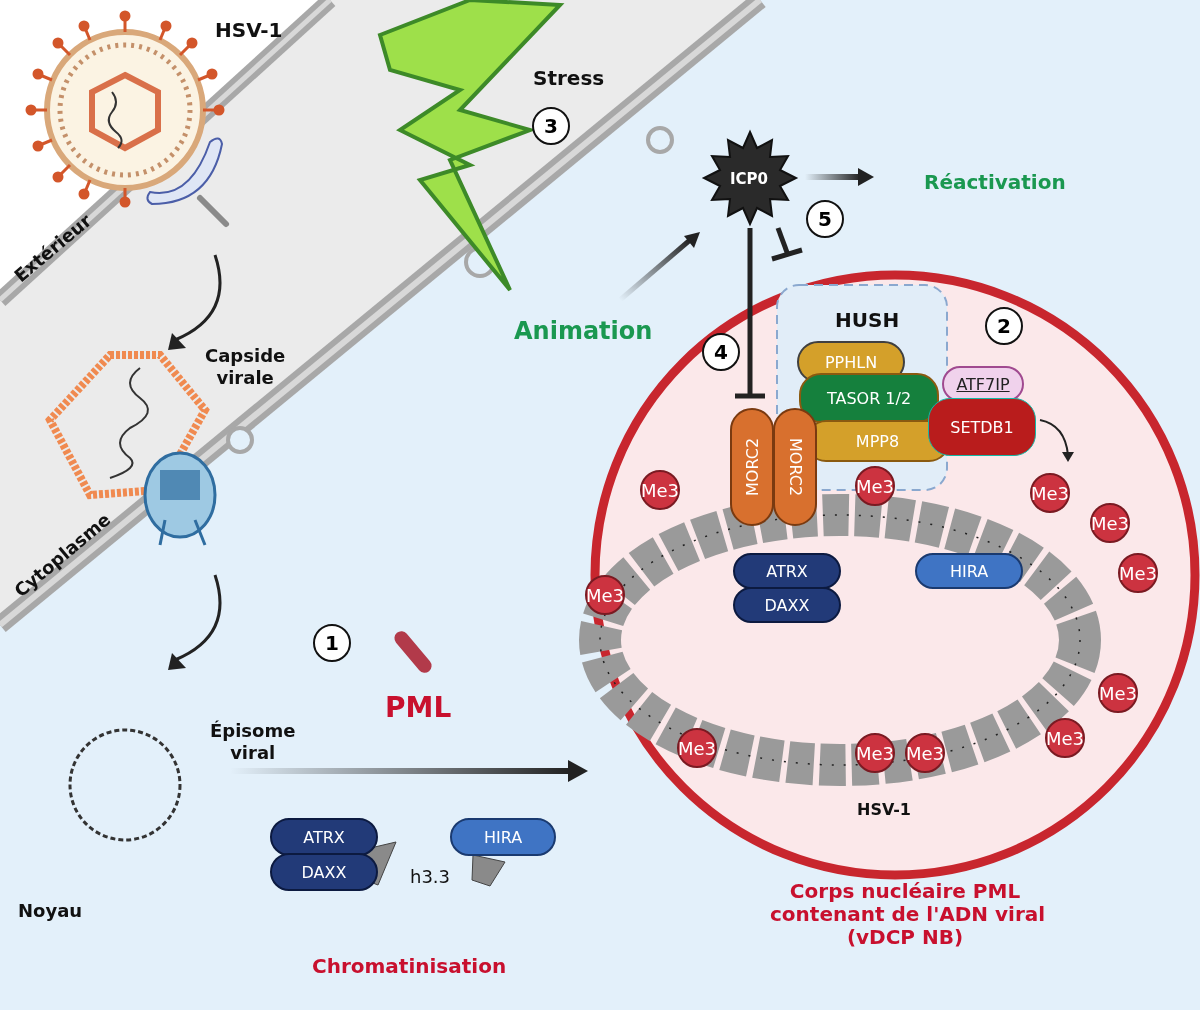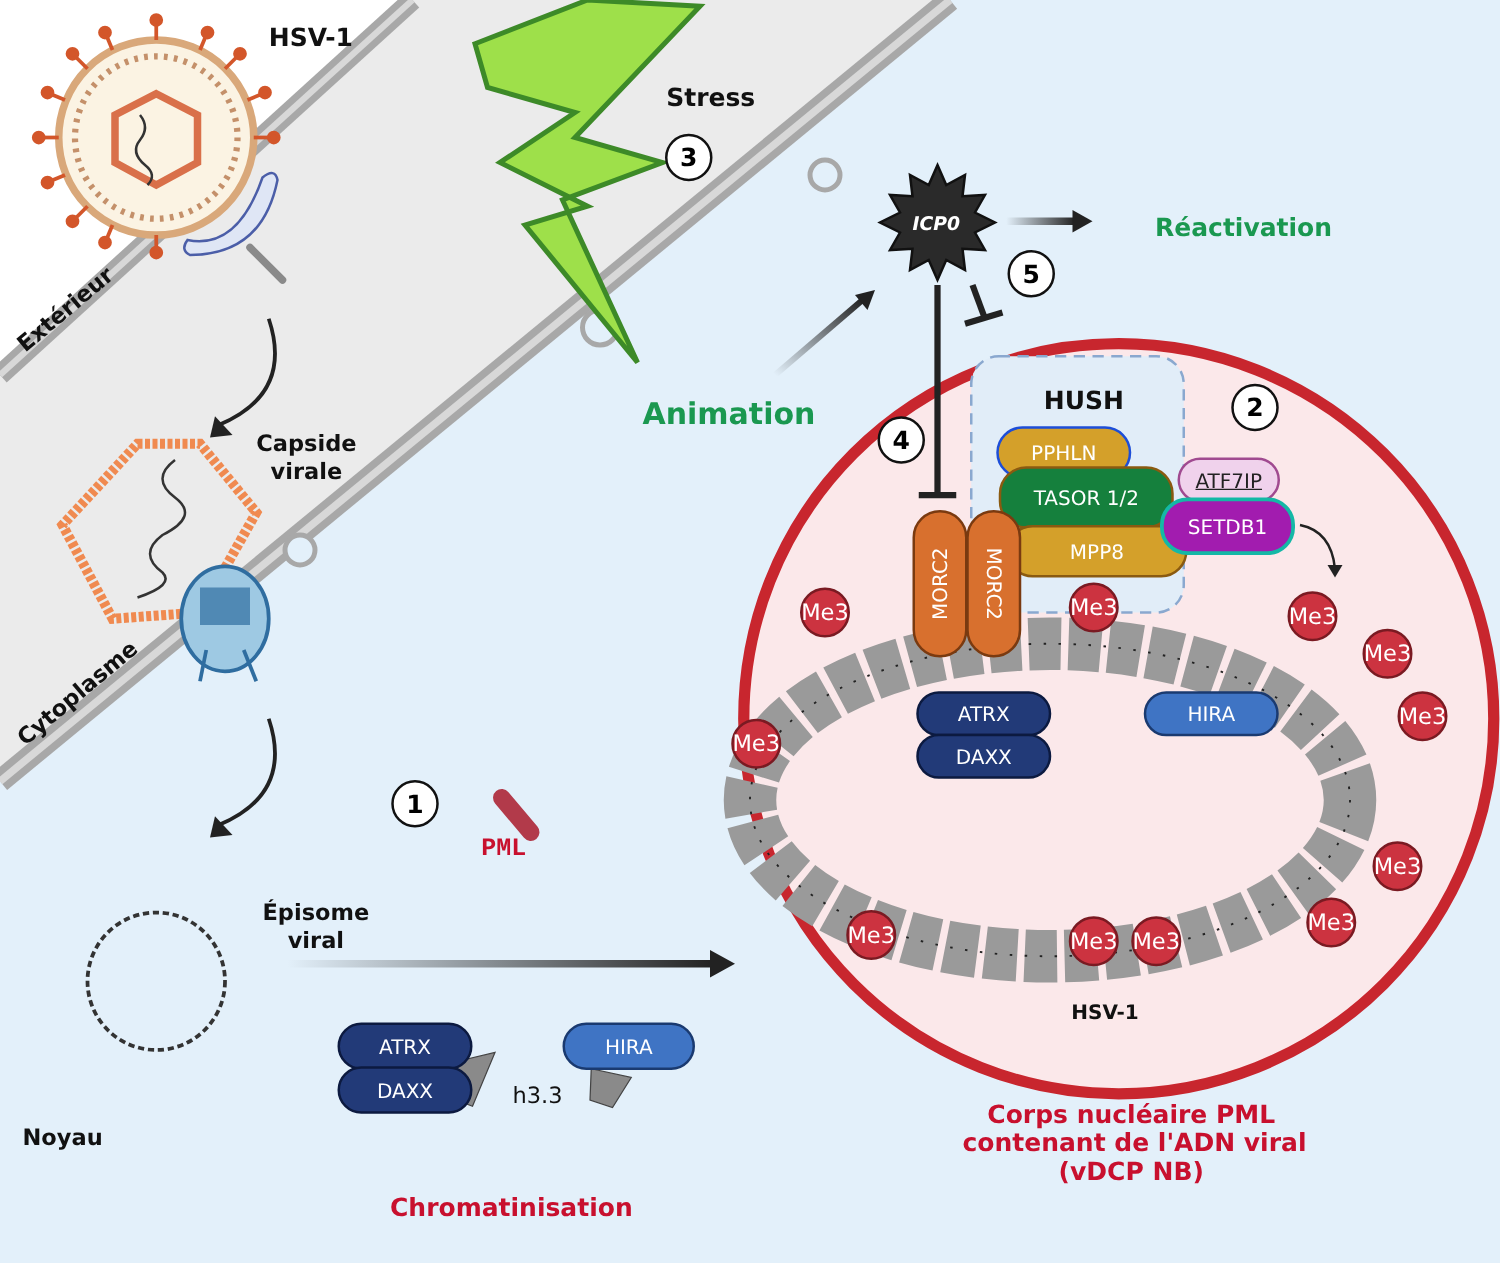--- a/index.html
+++ b/index.html
@@ -130,44 +130,44 @@
 </svg>
 
 <div class="lbl" style="left:215px;top:18px;font-size:20px;">HSV-1</div>
 <div class="lbl" style="left:533px;top:66px;font-size:20px;">Stress</div>
 <div class="lbl" style="left:10px;top:270px;font-size:18px;transform:rotate(-40deg);transform-origin:left top;">Extérieur</div>
 <div class="lbl center" style="left:205px;top:345px;font-size:18px;white-space:pre;line-height:22px;">Capside
 virale</div>
 <div class="lbl" style="left:10px;top:585px;font-size:18px;transform:rotate(-40deg);transform-origin:left top;">Cytoplasme</div>
 <div class="lbl center" style="left:210px;top:690px;font-size:18px;white-space:pre;line-height:22px;margin-top:30px;">Épisome
 viral</div>
-<div class="lbl red" style="left:385px;top:668px;font-size:20px;font-family:Liberation Mono, monospace;">PML</div>
+<div class="lbl red" style="left:385px;top:691px;font-size:28px;">PML</div>
 <div class="lbl" style="left:18px;top:900px;font-size:18px;">Noyau</div>
 <div class="lbl red" style="left:312px;top:954px;font-size:20px;">Chromatinisation</div>
 <div class="lbl green" style="left:514px;top:317px;font-size:24px;">Animation</div>
-<div class="lbl" style="left:730px;top:170px;font-size:15px;color:#fff;font-style:italic;">ICP0</div>
+<div class="lbl" style="left:730px;top:170px;font-size:15px;color:#fff;">ICP0</div>
 <div class="lbl green" style="left:888px;top:170px;font-size:20px;margin-left:36px;">Réactivation</div>
 <div class="lbl" style="left:835px;top:308px;font-size:20px;">HUSH</div>
 <div class="lbl" style="left:857px;top:800px;font-size:16px;">HSV-1</div>
 <div class="lbl red center" style="left:770px;top:880px;width:270px;font-size:20px;white-space:pre;line-height:23px;">Corps nucléaire PML
 contenant de l'ADN viral
 (vDCP NB)</div>
 <div class="lbl" style="left:410px;top:866px;font-size:18px;font-weight:normal;">h3.3</div>
 
 <div class="num" style="left:313px;top:624px;">1</div>
 <div class="num" style="left:985px;top:307px;">2</div>
 <div class="num" style="left:532px;top:107px;">3</div>
 <div class="num" style="left:702px;top:333px;">4</div>
 <div class="num" style="left:806px;top:200px;">5</div>
 
-<div class="pill" style="left:797px;top:341px;width:108px;height:42px;background:#d4a02a;border:2px solid #1d4ed8;">PPHLN</div>
+<div class="pill" style="left:797px;top:341px;width:108px;height:42px;background:#d4a02a;border:2px solid #404040;">PPHLN</div>
 <div class="pill" style="left:799px;top:373px;width:140px;height:50px;background:#15803d;border:2px solid #8a5a10;">TASOR 1/2</div>
 <div class="pill" style="left:805px;top:420px;width:145px;height:42px;background:#d4a02a;border:2px solid #8a5a10;">MPP8</div>
 <div class="pill" style="left:942px;top:366px;width:82px;height:36px;background:#f0d2ec;border:2px solid #a04a90;color:#222;text-decoration:underline;">ATF7IP</div>
-<div class="pill" style="left:928px;top:398px;width:108px;height:46px;background:#a21caf;border:3px solid #14b8a6;">SETDB1</div>
+<div class="pill" style="left:928px;top:398px;width:108px;height:58px;background:#b91c1c;border:1px solid #14b8a6;">SETDB1</div>
 
 <div class="pill" style="left:730px;top:408px;width:44px;height:118px;background:#d8702e;border:2px solid #7a3a10;writing-mode:vertical-rl;transform:rotate(180deg);">MORC2</div>
 <div class="pill" style="left:773px;top:408px;width:44px;height:118px;background:#d8702e;border:2px solid #7a3a10;writing-mode:vertical-rl;">MORC2</div>
 
 <div class="pill" style="left:733px;top:553px;width:108px;height:36px;background:#223a78;border:2px solid #0c1a40;">ATRX</div>
 <div class="pill" style="left:733px;top:587px;width:108px;height:36px;background:#223a78;border:2px solid #0c1a40;">DAXX</div>
 <div class="pill" style="left:915px;top:553px;width:108px;height:36px;background:#3f74c4;border:2px solid #1a3a70;">HIRA</div>
 
 <div class="pill" style="left:270px;top:818px;width:108px;height:38px;background:#223a78;border:2px solid #0c1a40;">ATRX</div>
 <div class="pill" style="left:270px;top:853px;width:108px;height:38px;background:#223a78;border:2px solid #0c1a40;">DAXX</div>

